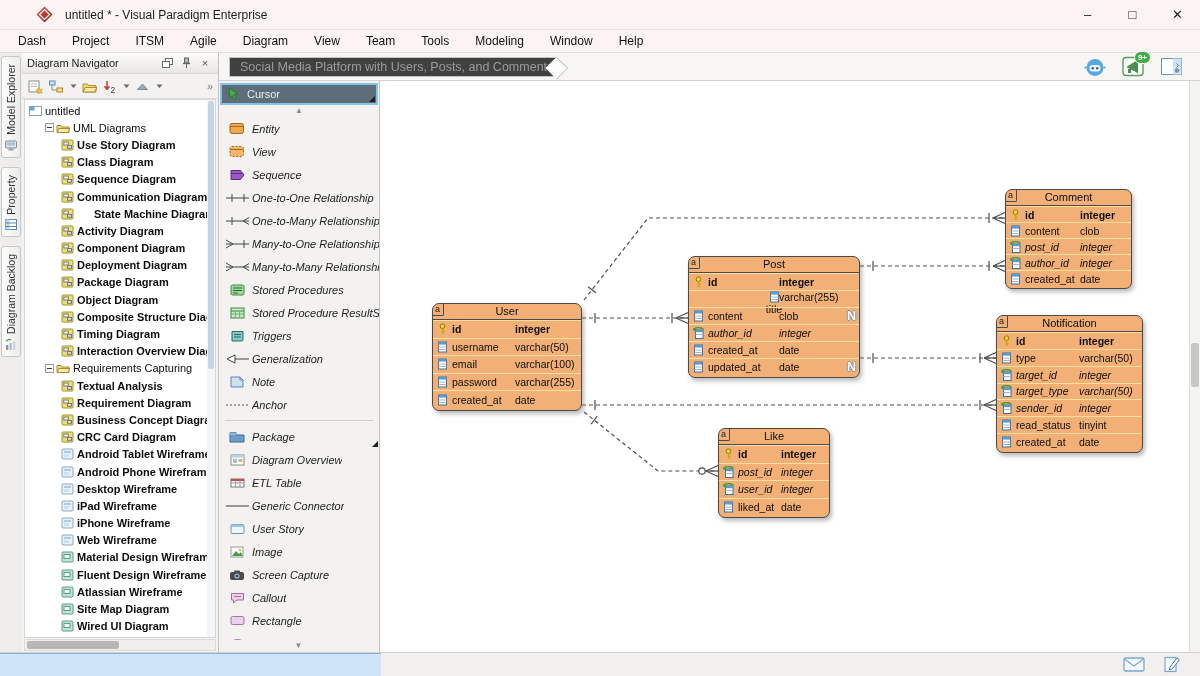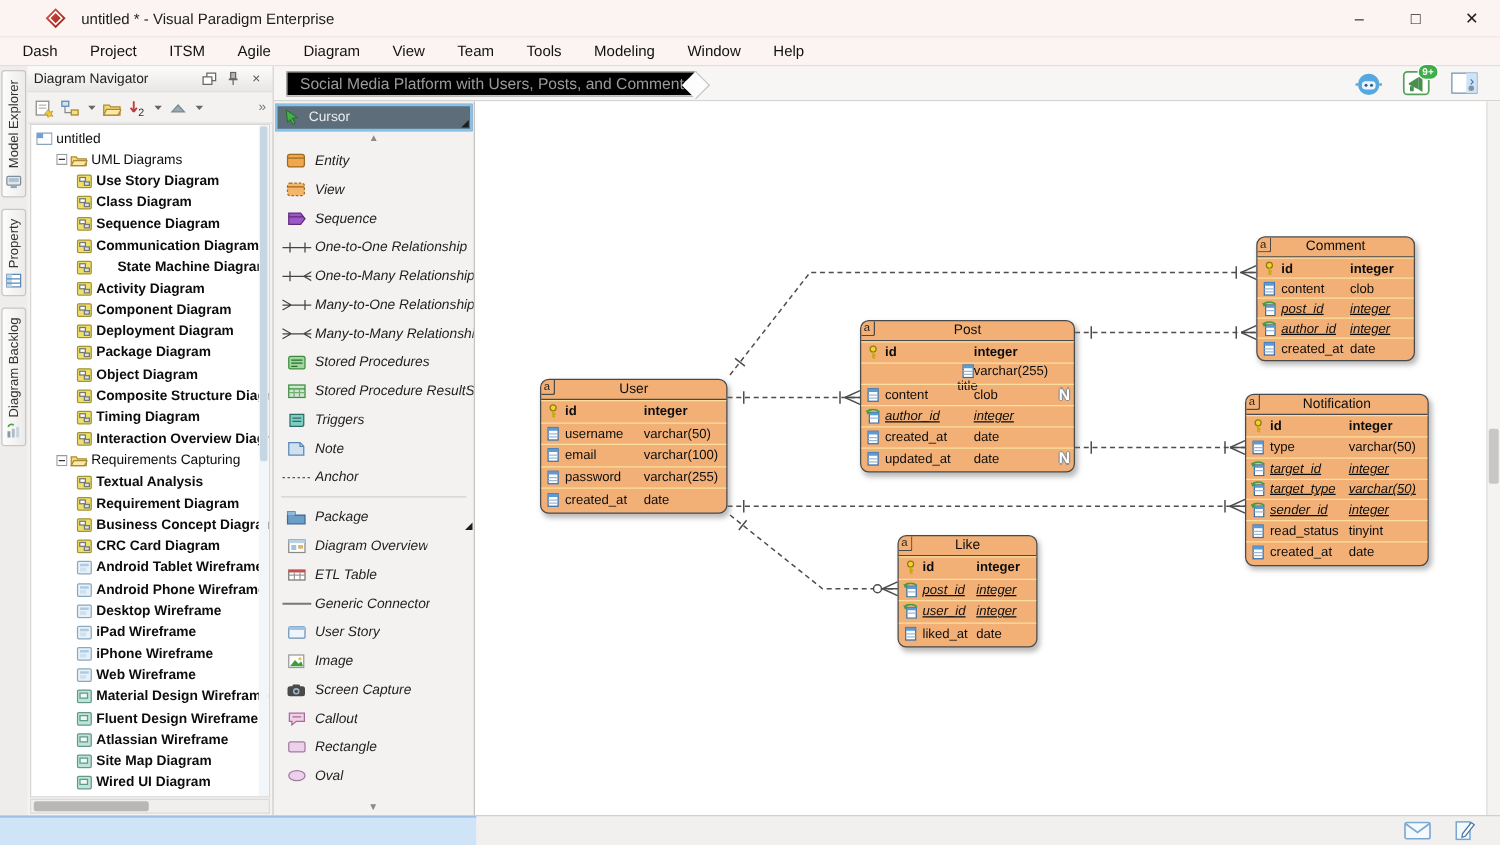--- a/index.html
+++ b/index.html
@@ -40,21 +40,21 @@
   .trow.b .tlabel{font-weight:bold;}
   .tlabel{margin-left:3px;color:#0d0d0d;}
   .tree-vscroll{position:absolute;right:0;top:0;bottom:0;width:8px;background:#f3f6f9;}
   .tree-vthumb{position:absolute;left:1px;right:1px;top:1px;height:268px;background:#c6d6e3;border-radius:2px;}
   .nav-hscroll{height:12px;margin:1px 2px;background:#f0efee;border:1px solid #dddbd9;position:relative;}
   .nav-hthumb{position:absolute;left:2px;top:1px;bottom:1px;width:92px;background:#b9b7b5;border-radius:2px;}
 
   
   .right-col{flex:1;display:flex;flex-direction:column;}
   .crumbbar{height:28px;background:#f7f6f5;border-bottom:1px solid #d6d4d2;display:flex;align-items:center;padding-left:10px;}
-  .crumb{position:relative;height:20px;line-height:19px;background:#000000;border:1px solid #c6c4c2;border-right:none;padding:0 4px 0 10px;font-size:12.5px;color:#9b9b9b;}
+  .crumb{position:relative;height:20px;line-height:19px;background:#404040;border:1px solid #c6c4c2;border-right:none;padding:0 4px 0 10px;font-size:12.5px;color:#9b9b9b;}
   .crumb::after{content:'';position:absolute;right:-7.5px;top:2.4px;width:14.5px;height:14.5px;transform:rotate(45deg);border-top:1px solid #c6c4c2;border-right:1px solid #c6c4c2;background:#fdfdfd;}
   .crumb-icons{margin-left:auto;display:flex;align-items:center;gap:15px;margin-right:16px;}
   .hicon{position:relative;}
   .badge{position:absolute;top:-5px;right:-6px;background:#3fae49;color:#fff;font-size:8px;font-weight:bold;border-radius:7px;padding:1px 3px;border:1px solid #fff;}
 
   
   .workrow{flex:1;display:flex;min-height:0;}
   .toolbox{width:161px;background:#f3f2f1;border-right:1px solid #c6c4c2;position:relative;overflow:hidden;padding-top:2px;}
   .cursor-row{margin:0 1px;height:22px;background:#5d6d79;border:2px solid #85c2e8;display:flex;align-items:center;gap:6px;padding-left:5px;position:relative;color:#e9eef2;font-size:11px;}
   .fold::after{content:'';position:absolute;right:1px;bottom:1px;border-left:6px solid transparent;border-bottom:6px solid #1e1e1e;}
@@ -71,21 +71,21 @@
   .canvas-vthumb{position:absolute;left:1px;right:1px;top:262px;height:44px;background:#c9c7c5;border-radius:2px;}
   .ent{position:absolute;background:#f2b077;border:1.5px solid #4a4a4a;border-radius:7px;box-shadow:2px 3px 4px rgba(120,120,120,.5);font-size:10.5px;}
   .ent-title{height:16px;line-height:15px;text-align:center;font-size:11px;color:#0d0d0d;border-bottom:1.5px solid #4a4a4a;}
   .ent-stereo{position:absolute;left:0;top:0;font-size:9px;line-height:10px;padding:0 3px 1px 2px;color:#222;border-right:1px solid #4a4a4a;border-bottom:1px solid #4a4a4a;border-radius:5px 0 2px 0;}
   .ent-row{position:relative;display:flex;align-items:center;border-top:1px solid #fadf9e;}
   .ent-row:first-of-type{border-top:none;}
   .ent-row .icon{width:19px;justify-content:center;flex:none;}
   .cnm,.ctp{color:#0d0d0d;}
   .ctp{position:absolute;}
   .pk .cnm,.pk .ctp{font-weight:bold;}
-  .fk .cnm,.fk .ctp{font-style:italic;text-decoration:underline;}
+  .fk .cnm,.fk .ctp{font-style:italic;}
   .cnull{position:absolute;right:3px;top:50%;transform:translateY(-52%);font-weight:bold;color:#fff;font-size:12.5px;text-shadow:-1px 0 0 #909090,1px 0 0 #909090,0 -1px 0 #909090,0 1px 0 #909090;}
 
   
   .statusbar{height:24px;display:flex;background:#f1f0ef;border-top:1px solid #d2d0ce;}
   .status-left{width:381px;background:#cfe4f7;border-top:1px solid #8ab4e0;}
   .status-right{flex:1;display:flex;align-items:center;justify-content:flex-end;gap:18px;padding-right:20px;}
 </style>
 </head>
 <body>
 
@@ -683,20 +683,29 @@
             </div>
             <div class="tb-item">
               <span class="icon">
                 <svg width="15" height="12">
                   <path d="M2 1.5h11v8a1.5 1.5 0 0 1-1.5 1.5H2z" fill="#7fccc3" stroke="#2a6d66"></path>
                   <line x1="4" y1="4.5" x2="11" y2="4.5" stroke="#2a6d66"></line>
                   <line x1="4" y1="7" x2="11" y2="7" stroke="#2a6d66"></line>
                 </svg>
               </span>
               <span class="tb-label">Triggers</span>
+            </div>
+            <div class="tb-item">
+              <span class="icon">
+                <svg width="26" height="10">
+                  <path d="M10 5h15" stroke="#444" fill="none"></path>
+                  <path d="M10 1L2 5l8 4z" fill="#fff" stroke="#444"></path>
+                </svg>
+              </span>
+              <span class="tb-label">Generalization</span>
             </div>
             <div class="tb-item">
               <span class="icon">
                 <svg width="14" height="12">
                   <path d="M1 1h9l3 3v7H1z" fill="#cfe0ef" stroke="#5b87b5"></path>
                   <path d="M10 1v3h3" fill="none" stroke="#5b87b5"></path>
                 </svg>
               </span>
               <span class="tb-label">Note</span>
             </div>

